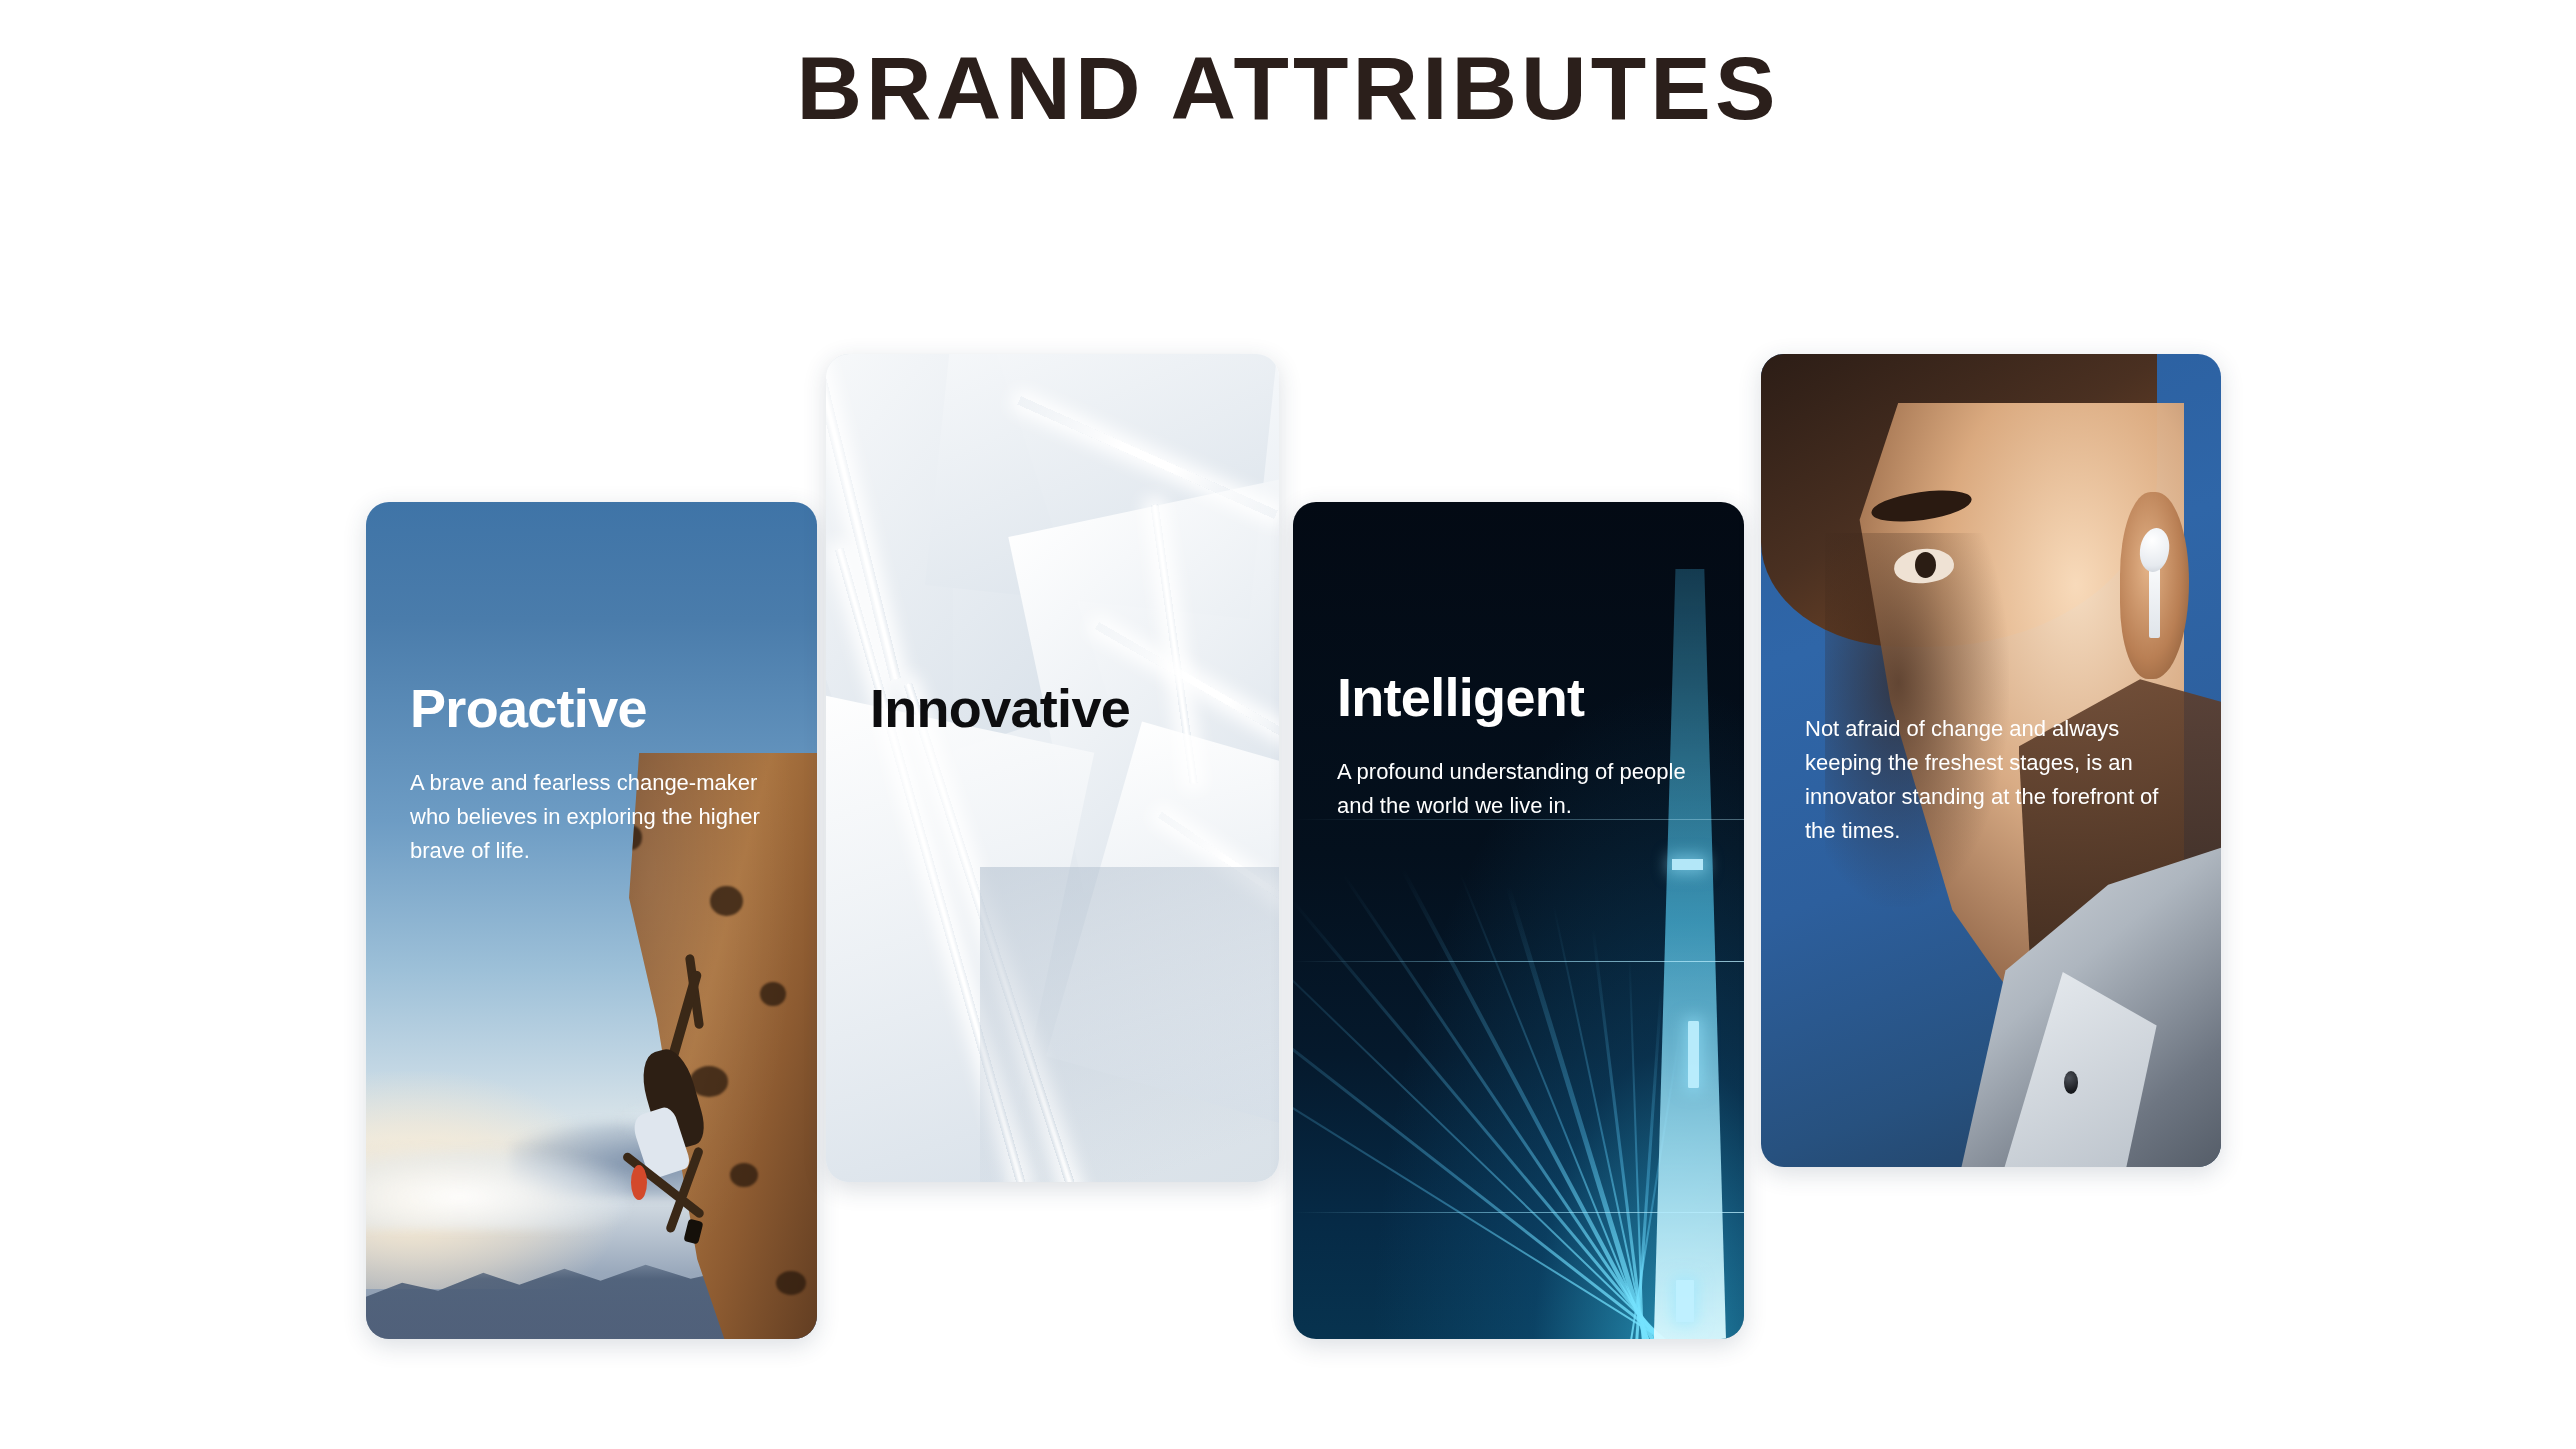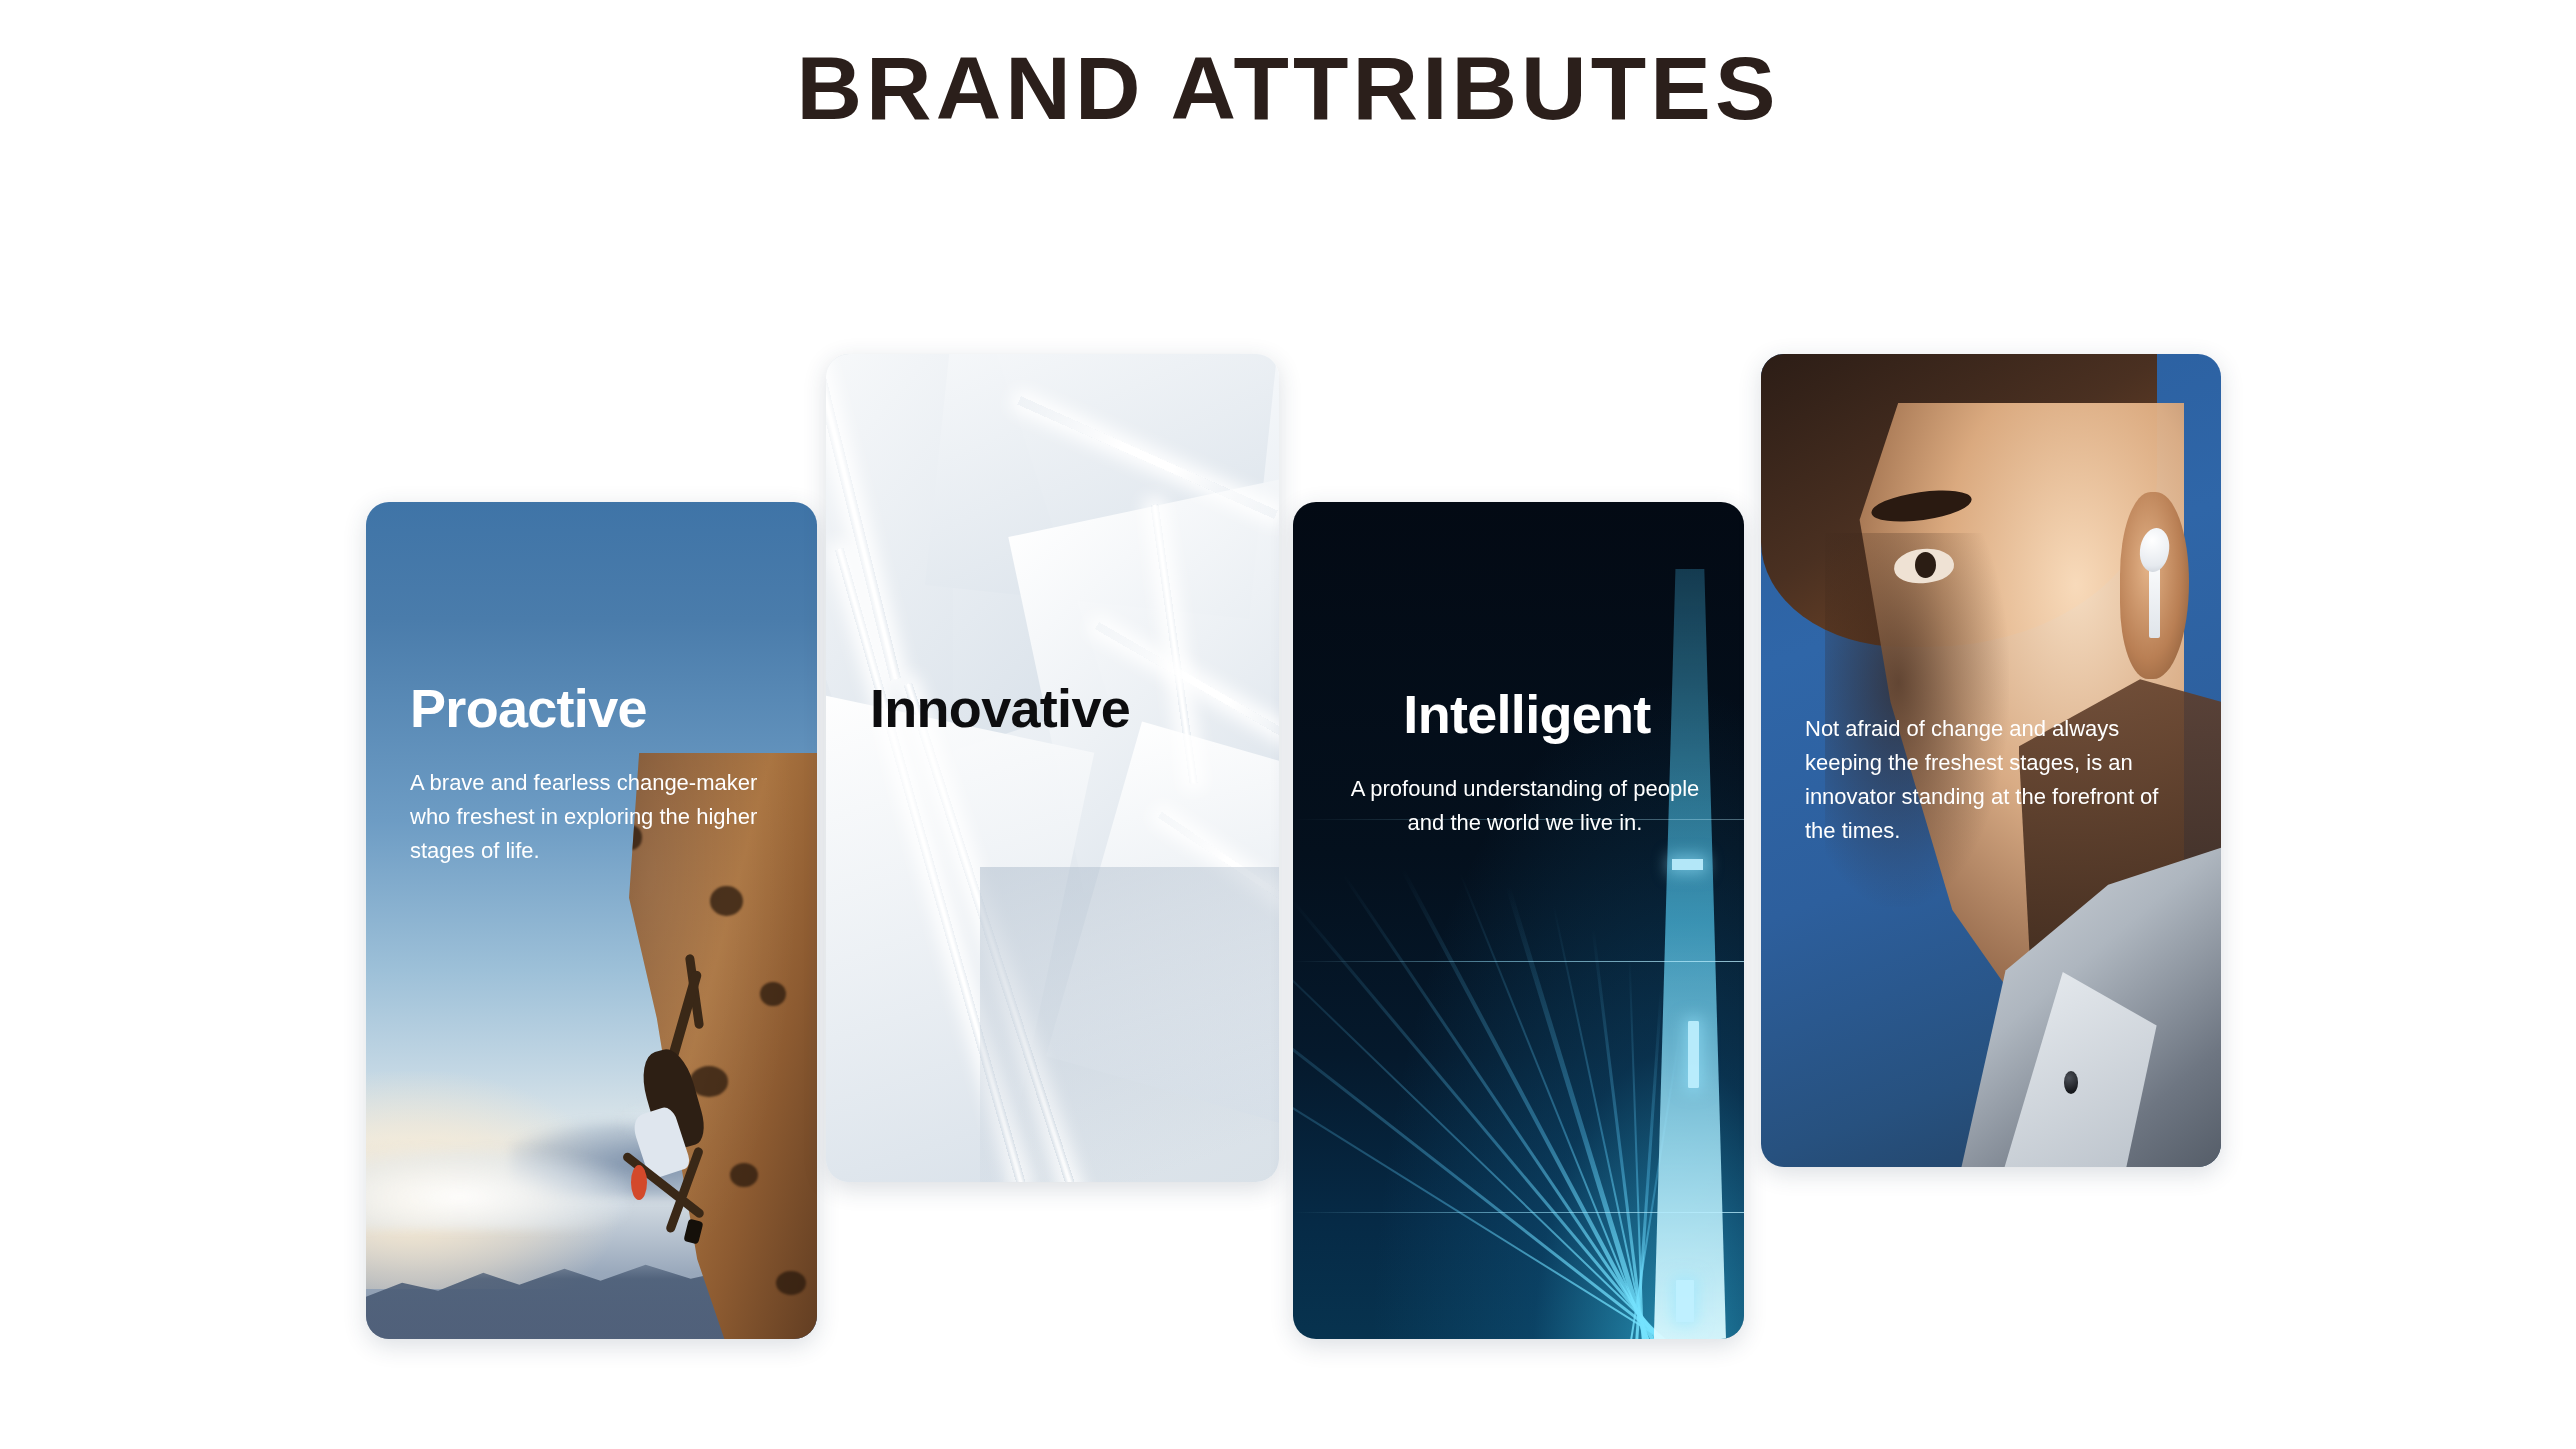--- a/index.html
+++ b/index.html
@@ -58,21 +58,21 @@
 
   
   #card-proactive   { left:366px;  top:502px;  width:451px;  height:837px; }
   #card-innovative  { left:826px; top:354px;  width:453px;  height:828px; }
   #card-intelligent { left:1293px; top:502px;  width:451px;  height:837px; }
   #card-fashionable { left:1761px; top:354px;  width:460px;  height:813px; }
 
   
   #card-proactive   .content{ top:179px; }
   #card-innovative  .content{ top:327px; }
-  #card-intelligent .content{ top:185px;text-align:center; }
+  #card-intelligent .content{ top:168px; }
   #card-fashionable .content{ top:327px; }
 
   #card-proactive  .title, #card-proactive  .desc,
   #card-intelligent .title, #card-intelligent .desc,
   #card-fashionable .title, #card-fashionable .desc { color:#ffffff; }
   #card-innovative .title, #card-innovative .desc { color:#0d0d0f; }
 
   
   .art-climb{
     background:linear-gradient(180deg,
@@ -304,21 +304,21 @@
         <div class="torso"></div>
         <div class="shorts"></div>
         <div class="legU"></div>
         <div class="legL"></div>
         <div class="shoe"></div>
         <div class="helmet"></div>
       </div>
     </div>
     <div class="content">
       <div class="title">Proactive</div>
-      <div class="desc">A brave and fearless change-maker who freshest in exploring the higher stages of life.</div>
+      <div class="desc">A brave and fearless change-maker who believes in exploring the higher brave of life.</div>
     </div>
   </div>
 
   <div class="card" id="card-innovative">
     <div class="art art-hex">
       <div class="shade" style="left:-6%;top:-4%;width:34%;height:108%;"></div>
       <div class="panel" style="left:-10%;top:-8%;width:58%;height:56%;transform:rotate(-18deg);"></div>
       <div class="panel" style="left:26%;top:-16%;width:72%;height:46%;transform:rotate(6deg);"></div>
       <div class="panel" style="left:48%;top:18%;width:64%;height:44%;transform:rotate(-12deg);"></div>
       <div class="panel" style="left:58%;top:48%;width:58%;height:42%;transform:rotate(16deg);"></div>

